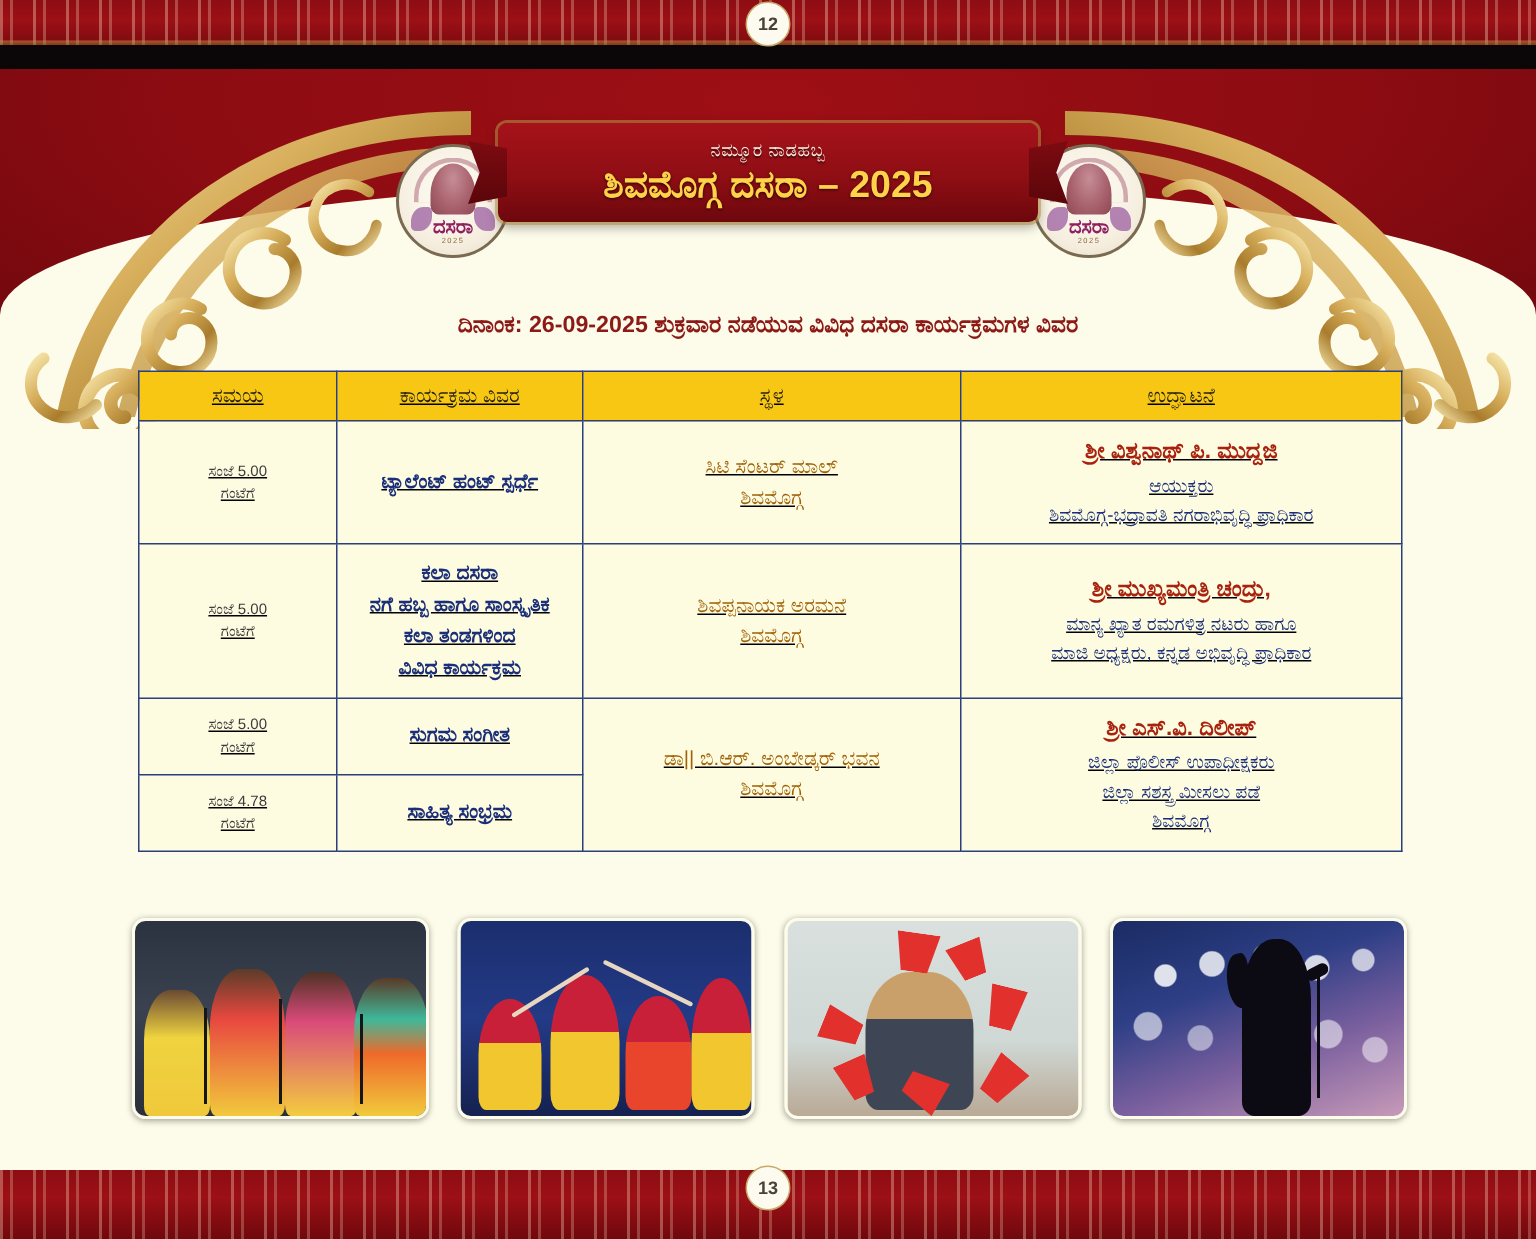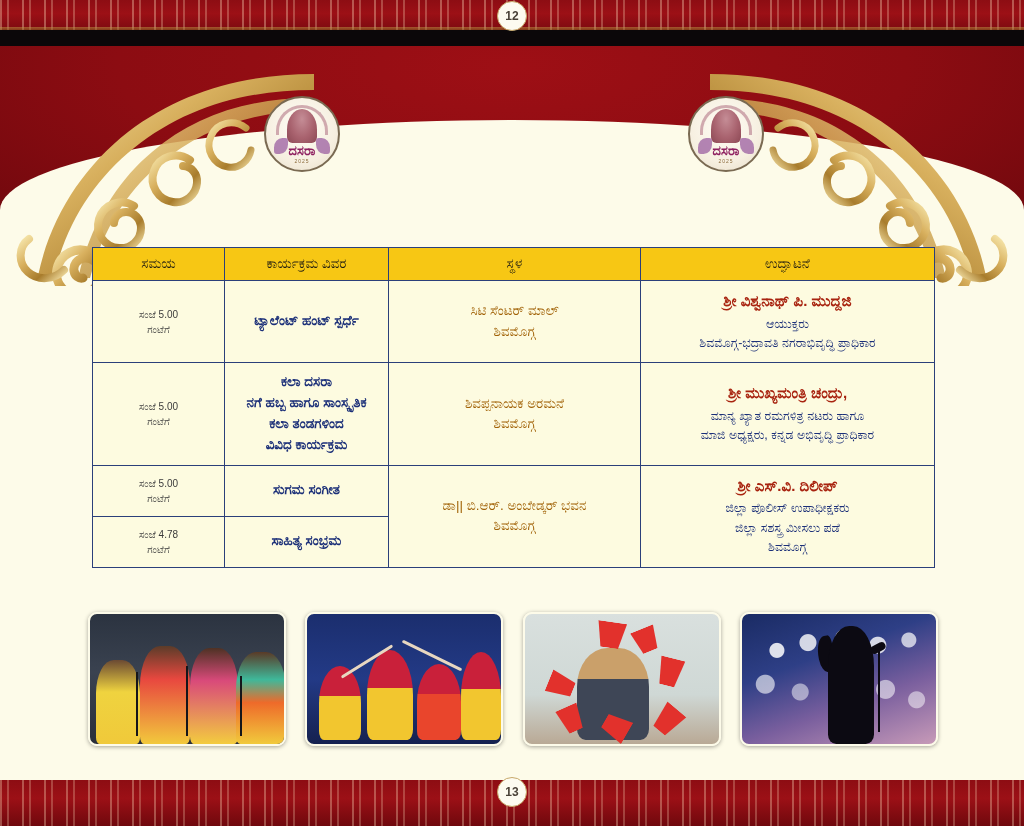--- a/index.html
+++ b/index.html
@@ -156,20 +156,21 @@
     position: absolute; top: 208px; left: 0; width: 1024px;
     text-align: center;
     font-size: 15.5px; font-weight: bold; color: #8c1a16;
     z-index: 4;
   }
 
   
   .tablewrap {
     position: absolute; top: 247px; left: 92px; width: 842px;
     z-index: 4;
+    text-decoration: underline;
   }
   table.sched {
     width: 100%; border-collapse: collapse;
     table-layout: fixed;
     border: 1px solid #2b3f7a;
   }
   table.sched col.c1 { width: 132px; }
   table.sched col.c2 { width: 164px; }
   table.sched col.c3 { width: 252px; }
   table.sched col.c4 { width: 294px; }
@@ -341,21 +342,26 @@
   </div>
   <div class="emblem right">
     <div class="halo"></div>
     <div class="deity"></div>
     <div class="wing l"></div>
     <div class="wing r"></div>
     <div class="etext">ದಸರಾ</div>
     <div class="eyear">2025</div>
   </div>
 
-
+  <div class="ribbon">
+    <div class="line1">ನಮ್ಮೂರ ನಾಡಹಬ್ಬ</div>
+    <div class="line2">ಶಿವಮೊಗ್ಗ ದಸರಾ – 2025</div>
+  </div>
+
+  <div class="datebar">ದಿನಾಂಕ:  26-09-2025 ಶುಕ್ರವಾರ ನಡೆಯುವ ವಿವಿಧ ದಸರಾ ಕಾರ್ಯಕ್ರಮಗಳ ವಿವರ</div>
 
   <div class="tablewrap">
     <table class="sched">
       <colgroup>
           <col class="c1">
           <col class="c2">
           <col class="c3">
           <col class="c4">
         </colgroup>
       <thead>

